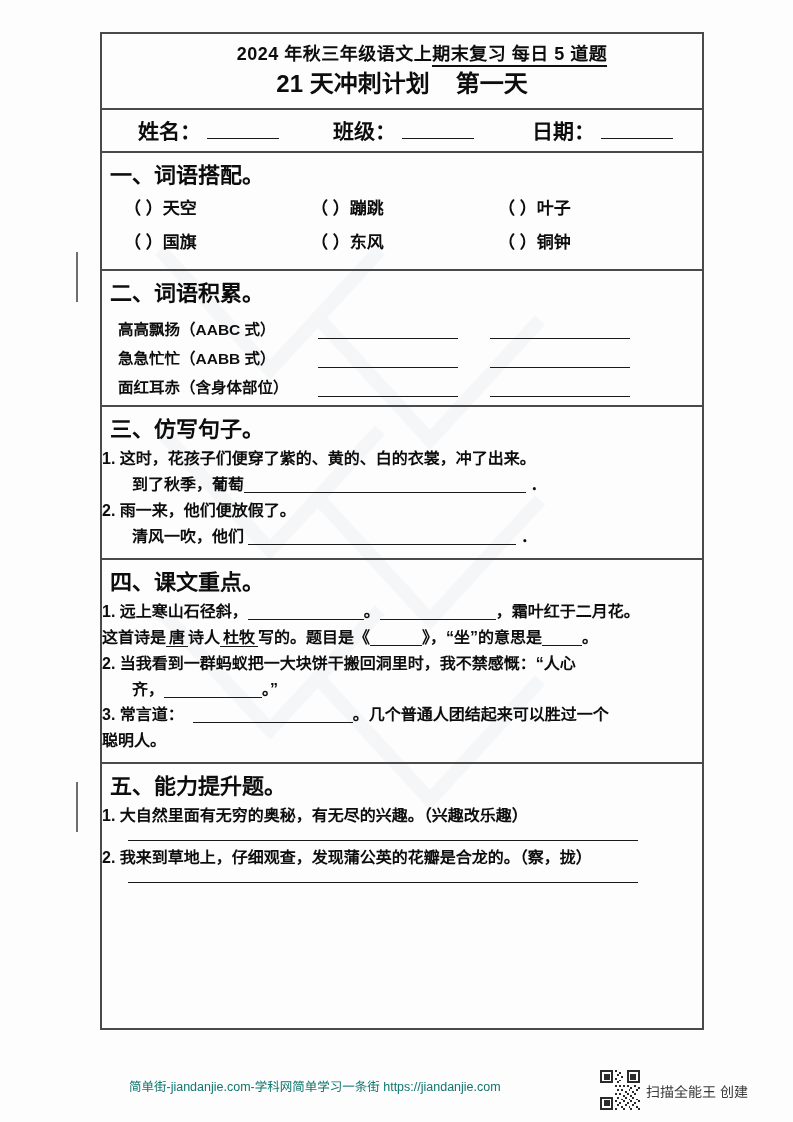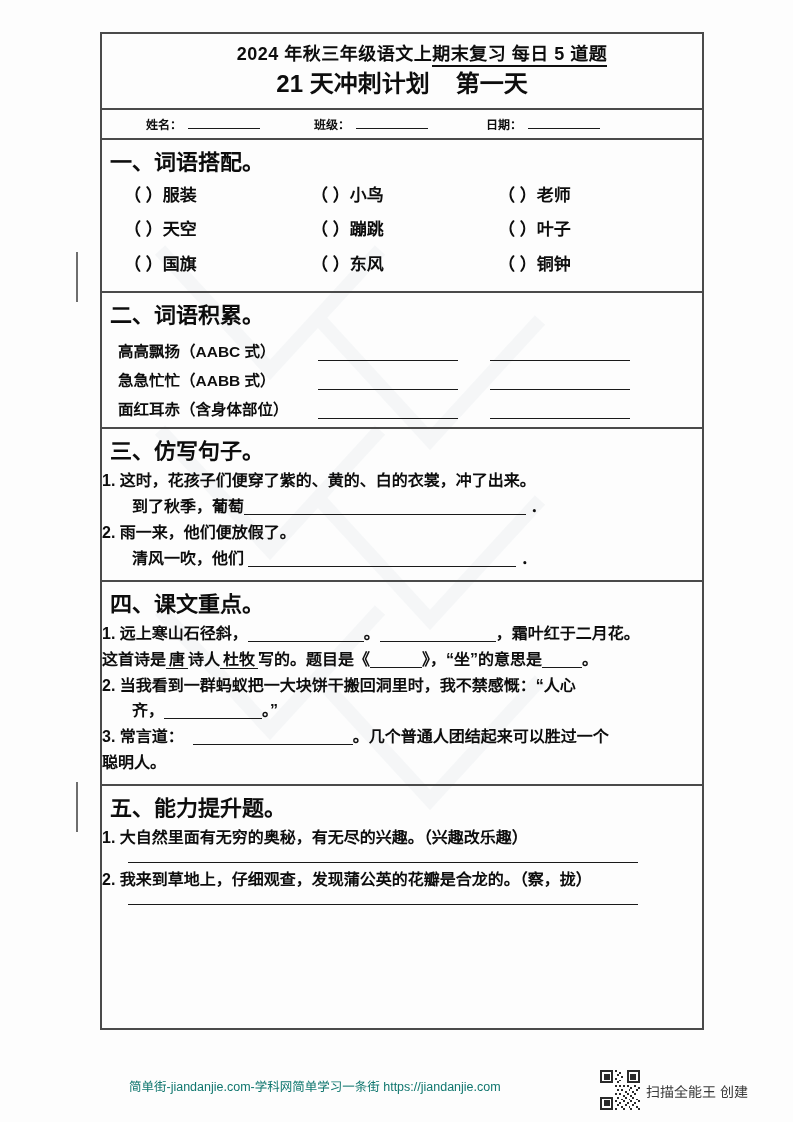--- a/index.html
+++ b/index.html
@@ -72,24 +72,24 @@
     line-height: 1.45;
     white-space: nowrap;
   }
   .title-line2 .gap { display: inline-block; width: 26px; }
 
   
   .identity-row {
     border-bottom: 2px solid #4a4a4a;
     display: flex;
     align-items: center;
-    padding: 5px 0 6px 8px;
-    font-family: "Liberation Sans", "DejaVu Sans", sans-serif;
-    font-weight: bold;
-    font-size: 12px;
+    padding: 5px 0 6px 0;
+    font-family: "Liberation Sans", "DejaVu Sans", sans-serif;
+    font-weight: bold;
+    font-size: 21px;
   }
   .identity-field {
     display: flex;
     align-items: baseline;
     white-space: nowrap;
   }
   .id-1 { margin-left: 36px; }
   .id-2 { margin-left: 54px; }
   .id-3 { margin-left: 58px; }
   .blank-ul {
@@ -271,25 +271,20 @@
     </div>
     <div class="identity-field id-3">
       <span>日期：</span>
       <span class="blank-ul w-id"></span>
     </div>
   </div>
 
   <div class="section">
     <div class="section-title">一、词语搭配。</div>
 
-    <div class="match-row">
-      <div class="match-cell">（        ）服装</div>
-      <div class="match-cell">（        ）小鸟</div>
-      <div class="match-cell">（        ）老师</div>
-    </div>
     <div class="match-row">
       <div class="match-cell">（        ）天空</div>
       <div class="match-cell">（        ）蹦跳</div>
       <div class="match-cell">（        ）叶子</div>
     </div>
     <div class="match-row">
       <div class="match-cell">（        ）国旗</div>
       <div class="match-cell">（        ）东风</div>
       <div class="match-cell">（        ）铜钟</div>
     </div>

